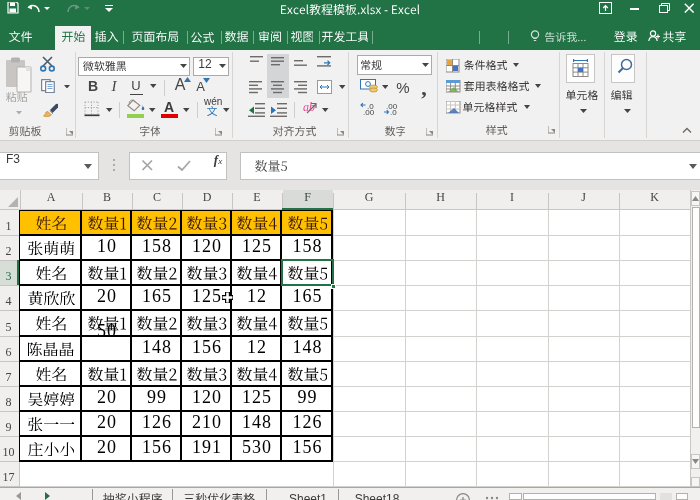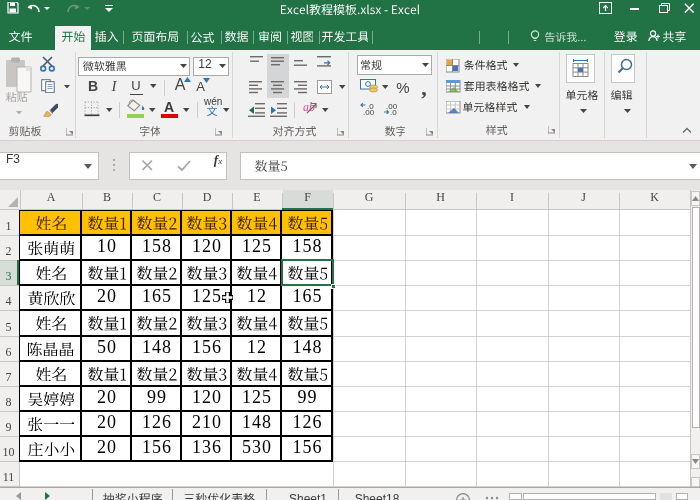--- a/index.html
+++ b/index.html
@@ -510,21 +510,21 @@
     <div style="position:absolute;left:0px;top:345px;width:17px;height:15px;line-height:15px;text-align:center;font:12px 'Liberation Serif',serif;color:#444">6</div>
     <div style="position:absolute;left:0px;top:361px;width:20px;height:1px;background:#c8c6c4"></div>
     <div style="position:absolute;left:0px;top:370px;width:17px;height:15px;line-height:15px;text-align:center;font:12px 'Liberation Serif',serif;color:#444">7</div>
     <div style="position:absolute;left:0px;top:386px;width:20px;height:1px;background:#c8c6c4"></div>
     <div style="position:absolute;left:0px;top:395px;width:17px;height:15px;line-height:15px;text-align:center;font:12px 'Liberation Serif',serif;color:#444">8</div>
     <div style="position:absolute;left:0px;top:411px;width:20px;height:1px;background:#c8c6c4"></div>
     <div style="position:absolute;left:0px;top:420px;width:17px;height:15px;line-height:15px;text-align:center;font:12px 'Liberation Serif',serif;color:#444">9</div>
     <div style="position:absolute;left:0px;top:436px;width:20px;height:1px;background:#c8c6c4"></div>
     <div style="position:absolute;left:0px;top:445px;width:17px;height:15px;line-height:15px;text-align:center;font:12px 'Liberation Serif',serif;color:#444">10</div>
     <div style="position:absolute;left:0px;top:461px;width:20px;height:1px;background:#c8c6c4"></div>
-    <div style="position:absolute;left:0px;top:470px;width:17px;height:15px;line-height:15px;text-align:center;font:12px 'Liberation Serif',serif;color:#444">11</div>
+    <div style="position:absolute;left:0px;top:470px;width:17px;height:15px;line-height:15px;text-align:center;font:12px 'Liberation Serif',serif;color:#444">17</div>
     <div style="position:absolute;left:0px;top:486px;width:20px;height:1px;background:#c8c6c4"></div>
     <div style="position:absolute;left:333px;top:210px;width:1px;height:277px;background:#d4d2cf"></div>
     <div style="position:absolute;left:405px;top:210px;width:1px;height:277px;background:#d4d2cf"></div>
     <div style="position:absolute;left:476px;top:210px;width:1px;height:277px;background:#d4d2cf"></div>
     <div style="position:absolute;left:548px;top:210px;width:1px;height:277px;background:#d4d2cf"></div>
     <div style="position:absolute;left:619px;top:210px;width:1px;height:277px;background:#d4d2cf"></div>
     <div style="position:absolute;left:690px;top:210px;width:1px;height:277px;background:#d4d2cf"></div>
     <div style="position:absolute;left:333px;top:235px;width:357px;height:1px;background:#d4d2cf"></div>
     <div style="position:absolute;left:333px;top:260px;width:357px;height:1px;background:#d4d2cf"></div>
     <div style="position:absolute;left:333px;top:285px;width:357px;height:1px;background:#d4d2cf"></div>
@@ -625,21 +625,21 @@
     </svg>
     <svg style="position:absolute;left:237.1px;top:316.2px" width="39.9" height="14.6" viewBox="0.6 -13.4 39.9 14.6">
       <use href="#g-sl4" fill="#000"></use>
     </svg>
     <svg style="position:absolute;left:287.8px;top:316.2px" width="39.4" height="14.6" viewBox="0.6 -13.4 39.4 14.6">
       <use href="#g-sl5" fill="#000"></use>
     </svg>
     <svg style="position:absolute;left:28.1px;top:341.6px" width="45.7" height="14.7" viewBox="1.5 -13.5 45.7 14.7">
       <use href="#g-n3" fill="#000"></use>
     </svg>
-    <div style="position:absolute;left:82px;top:337px;width:50px;height:24px;line-height:24px;text-align:center;font:18px 'Liberation Serif',serif;letter-spacing:1px;color:#000">50</div>
+    <div style="position:absolute;left:82px;top:321px;width:50px;height:24px;line-height:24px;text-align:center;font:18px 'Liberation Serif',serif;letter-spacing:1px;color:#000">50</div>
     <div style="position:absolute;left:132px;top:337px;width:50px;height:24px;line-height:24px;text-align:center;font:18px 'Liberation Serif',serif;letter-spacing:1px;color:#000">148</div>
     <div style="position:absolute;left:182px;top:337px;width:50px;height:24px;line-height:24px;text-align:center;font:18px 'Liberation Serif',serif;letter-spacing:1px;color:#000">156</div>
     <div style="position:absolute;left:232px;top:337px;width:50px;height:24px;line-height:24px;text-align:center;font:18px 'Liberation Serif',serif;letter-spacing:1px;color:#000">12</div>
     <div style="position:absolute;left:282px;top:337px;width:51px;height:24px;line-height:24px;text-align:center;font:18px 'Liberation Serif',serif;letter-spacing:1px;color:#000">148</div>
     <svg style="position:absolute;left:36.0px;top:366.6px" width="30.1" height="14.8" viewBox="0.6 -13.5 30.1 14.8">
       <use href="#g-xm" fill="#000"></use>
     </svg>
     <svg style="position:absolute;left:87.9px;top:366.7px" width="38.2" height="14.6" viewBox="0.6 -13.4 38.2 14.6">
       <use href="#g-sl1" fill="#000"></use>
     </svg>
@@ -669,21 +669,21 @@
     <div style="position:absolute;left:82px;top:412px;width:50px;height:24px;line-height:24px;text-align:center;font:18px 'Liberation Serif',serif;letter-spacing:1px;color:#000">20</div>
     <div style="position:absolute;left:132px;top:412px;width:50px;height:24px;line-height:24px;text-align:center;font:18px 'Liberation Serif',serif;letter-spacing:1px;color:#000">126</div>
     <div style="position:absolute;left:182px;top:412px;width:50px;height:24px;line-height:24px;text-align:center;font:18px 'Liberation Serif',serif;letter-spacing:1px;color:#000">210</div>
     <div style="position:absolute;left:232px;top:412px;width:50px;height:24px;line-height:24px;text-align:center;font:18px 'Liberation Serif',serif;letter-spacing:1px;color:#000">148</div>
     <div style="position:absolute;left:282px;top:412px;width:51px;height:24px;line-height:24px;text-align:center;font:18px 'Liberation Serif',serif;letter-spacing:1px;color:#000">126</div>
     <svg style="position:absolute;left:27.8px;top:441.6px" width="46.5" height="14.8" viewBox="0.6 -13.5 46.5 14.8">
       <use href="#g-n6" fill="#000"></use>
     </svg>
     <div style="position:absolute;left:82px;top:437px;width:50px;height:24px;line-height:24px;text-align:center;font:18px 'Liberation Serif',serif;letter-spacing:1px;color:#000">20</div>
     <div style="position:absolute;left:132px;top:437px;width:50px;height:24px;line-height:24px;text-align:center;font:18px 'Liberation Serif',serif;letter-spacing:1px;color:#000">156</div>
-    <div style="position:absolute;left:182px;top:437px;width:50px;height:24px;line-height:24px;text-align:center;font:18px 'Liberation Serif',serif;letter-spacing:1px;color:#000">136</div>
+    <div style="position:absolute;left:182px;top:437px;width:50px;height:24px;line-height:24px;text-align:center;font:18px 'Liberation Serif',serif;letter-spacing:1px;color:#000">191</div>
     <div style="position:absolute;left:232px;top:437px;width:50px;height:24px;line-height:24px;text-align:center;font:18px 'Liberation Serif',serif;letter-spacing:1px;color:#000">530</div>
     <div style="position:absolute;left:282px;top:437px;width:51px;height:24px;line-height:24px;text-align:center;font:18px 'Liberation Serif',serif;letter-spacing:1px;color:#000">156</div>
     <div style="position:absolute;left:281px;top:259px;width:52px;height:2.2px;background:#217346"></div>
     <div style="position:absolute;left:281px;top:284px;width:50px;height:2.2px;background:#217346"></div>
     <div style="position:absolute;left:281px;top:259px;width:2.2px;height:27px;background:#217346"></div>
     <div style="position:absolute;left:331.5px;top:259px;width:2.2px;height:25px;background:#217346"></div>
     <div style="position:absolute;left:330.5px;top:283.5px;width:5px;height:5px;background:#217346;border:1px solid #fff"></div>
     <svg style="position:absolute;left:221px;top:291px" width="13" height="13">
       <path d="M6.5 1v11M1 6.5h11" stroke="#000" stroke-width="5"></path>
       <path d="M6.5 1.6v9.8M1.6 6.5h9.8" stroke="#fff" stroke-width="2.6"></path>

